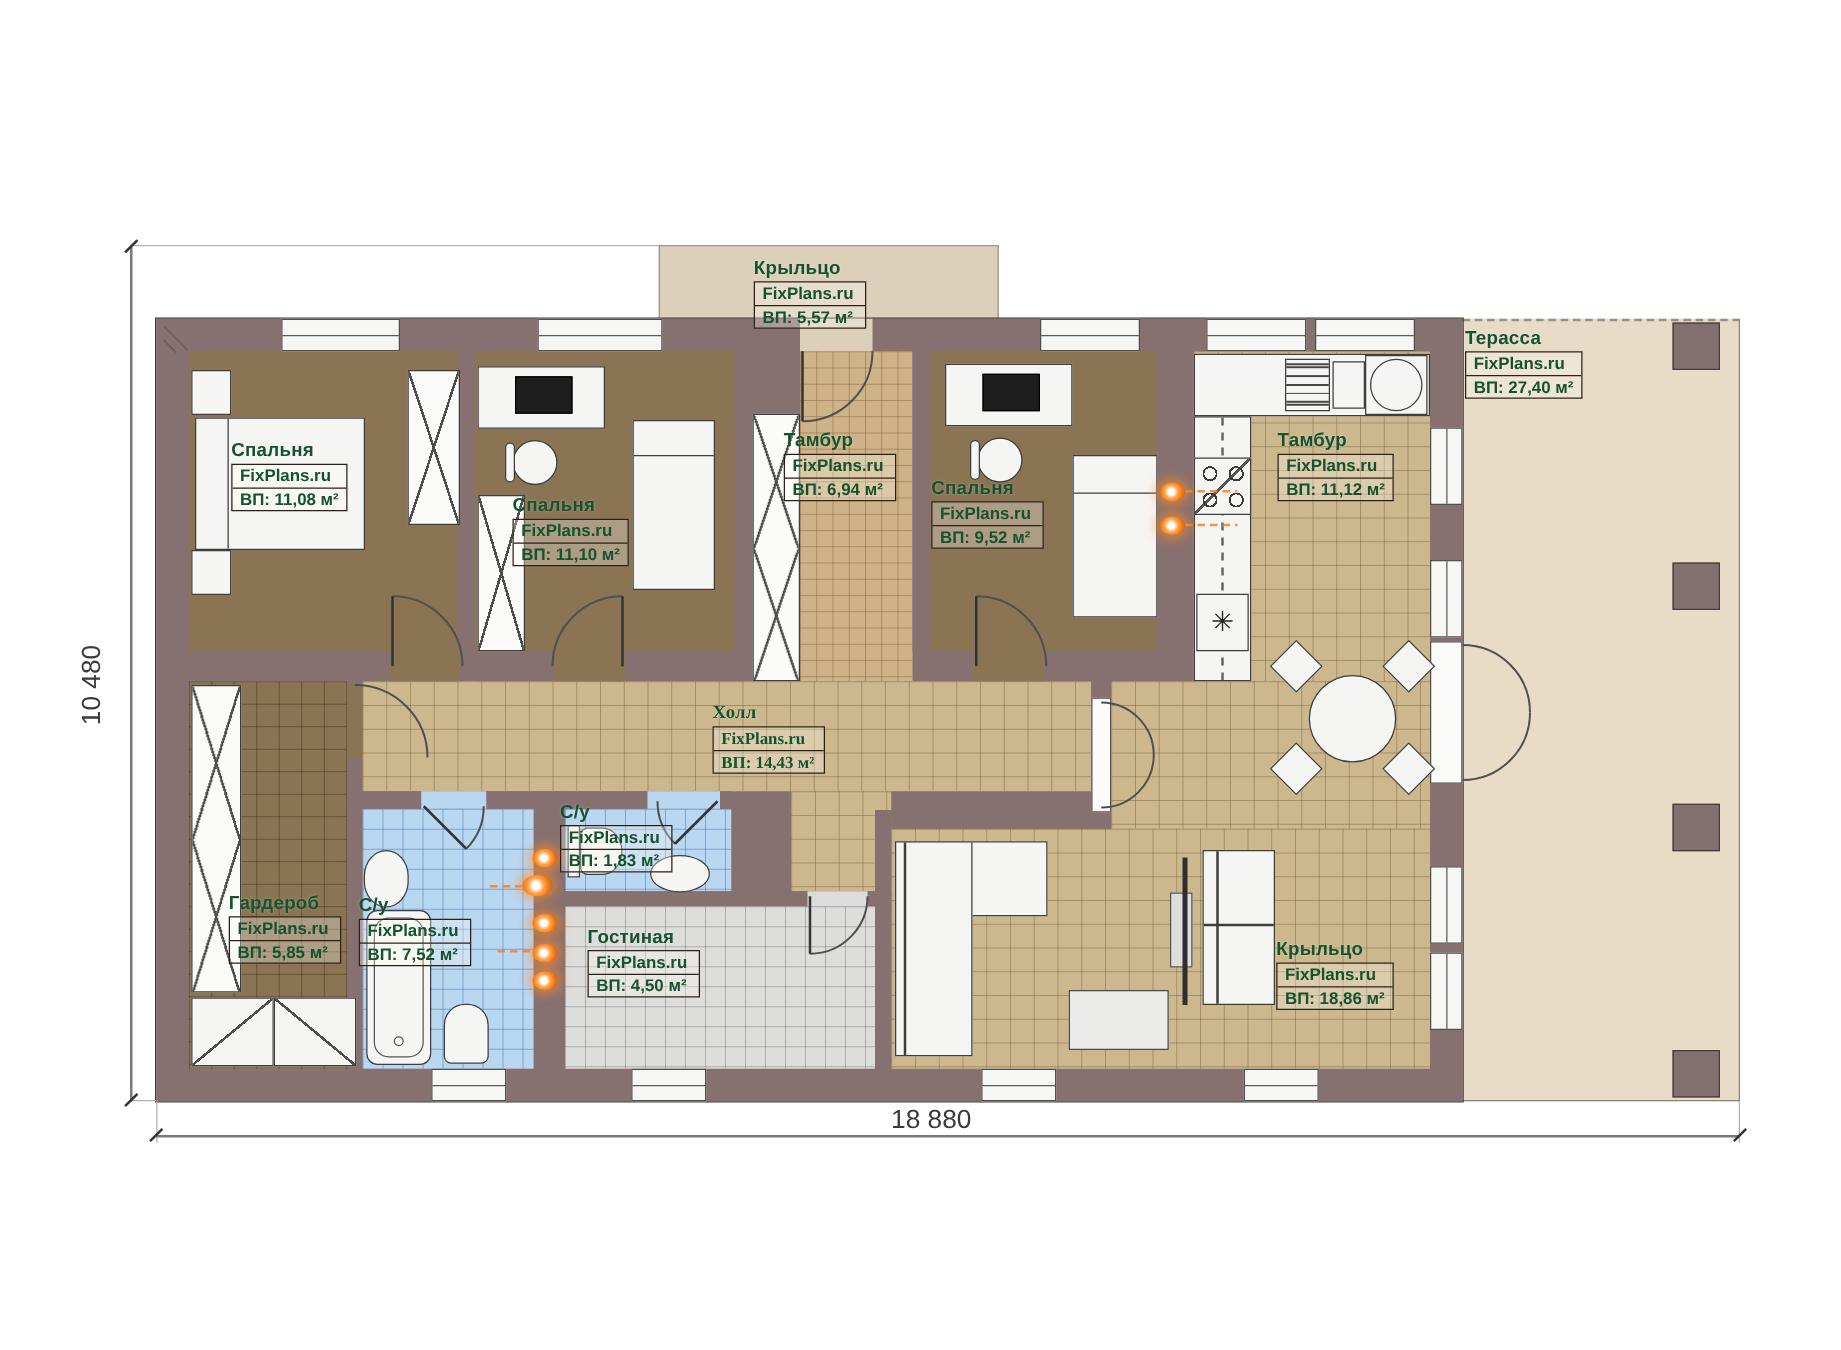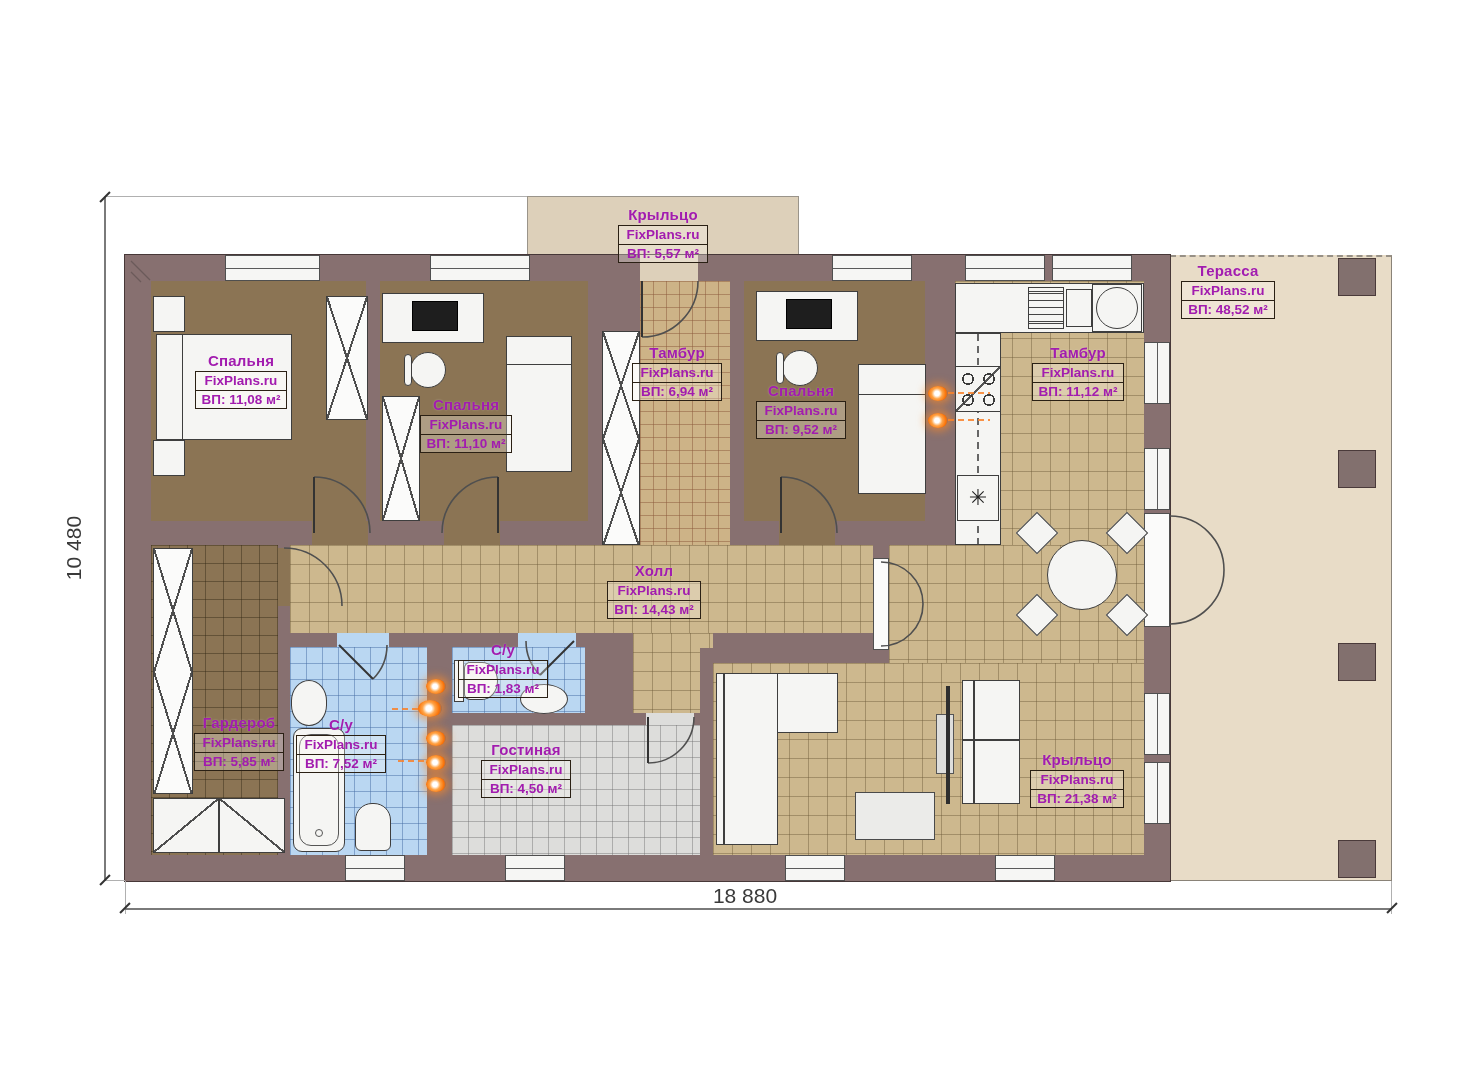--- a/index.html
+++ b/index.html
@@ -62,21 +62,21 @@
     radial-gradient(circle at 33px 12px, transparent 0 4.5px, #3a3a3a 4.5px 6px, transparent 6px),
     radial-gradient(circle at 12px 33px, transparent 0 4.5px, #3a3a3a 4.5px 6px, transparent 6px),
     radial-gradient(circle at 33px 33px, transparent 0 4.5px, #3a3a3a 4.5px 6px, transparent 6px),
     linear-gradient(135deg, transparent calc(50% - 1px), #555 calc(50% - 1px), #555 calc(50% + 1px), transparent calc(50% + 1px));}
   .grill{background-image:repeating-linear-gradient(#444 0 1.5px, transparent 1.5px 7px);
          background-origin:content-box;padding:5px;}
   .dashline-v{background-image:linear-gradient(#666 55%, transparent 45%);
       background-size:1.5px 12px;background-position:center top;background-repeat:repeat-y;}
   .fridge{display:flex;align-items:center;justify-content:center;font-size:22px;color:#222;}
   
-  .room-label{position:absolute;text-align:center;color:#a21caf;z-index:30;line-height:1.15;}
+  .room-label{position:absolute;text-align:left;color:#14532d;z-index:30;line-height:1.15;}
   .room-name{font-weight:bold;font-size:15px;margin-bottom:2px;letter-spacing:.2px;
              text-shadow:0 0 2px rgba(255,255,255,.35);}
   .label-box{border:1.5px solid #2a2014;background:rgba(255,252,244,.30);display:inline-block;min-width:88px;}
   .label-brand{border-bottom:1.5px solid #2a2014;padding:1px 6px;font-size:13.5px;font-weight:bold;white-space:nowrap;}
   .label-area{padding:1px 6px;font-size:13.5px;font-weight:bold;white-space:nowrap;}
   
   .hot{border-radius:50%;z-index:28;background:
     radial-gradient(circle at 45% 50%, #ffffff 0 18%, #ffa549 40%, #f97106 68%, rgba(249,113,6,.12) 85%, transparent 90%);
     box-shadow:0 0 9px 3px rgba(255,140,40,.65);}
   
@@ -309,24 +309,24 @@
     <div class="room-name">Тамбур</div>
     <div class="label-box">
       <div class="label-brand">FixPlans.ru</div>
       <div class="label-area">ВП: 11,12 м²</div>
     </div>
   </div>
   <div class="room-label" style="left:1172px;top:262px;width:112px;">
     <div class="room-name">Терасса</div>
     <div class="label-box">
       <div class="label-brand">FixPlans.ru</div>
-      <div class="label-area">ВП: 48,52 м²</div>
-    </div>
-  </div>
-  <div class="room-label" style="left:598px;top:562px;width:112px;">
+      <div class="label-area">ВП: 27,40 м²</div>
+    </div>
+  </div>
+  <div class="room-label" style="left:570px;top:562px;width:112px;font-family:Liberation Serif, serif;">
     <div class="room-name">Холл</div>
     <div class="label-box">
       <div class="label-brand">FixPlans.ru</div>
       <div class="label-area">ВП: 14,43 м²</div>
     </div>
   </div>
   <div class="room-label" style="left:183px;top:714px;width:112px;">
     <div class="room-name">Гардероб</div>
     <div class="label-box">
       <div class="label-brand">FixPlans.ru</div>
@@ -351,21 +351,21 @@
     <div class="room-name">Гостиная</div>
     <div class="label-box">
       <div class="label-brand">FixPlans.ru</div>
       <div class="label-area">ВП: 4,50 м²</div>
     </div>
   </div>
   <div class="room-label" style="left:1021px;top:751px;width:112px;">
     <div class="room-name">Крыльцо</div>
     <div class="label-box">
       <div class="label-brand">FixPlans.ru</div>
-      <div class="label-area">ВП: 21,38 м²</div>
+      <div class="label-area">ВП: 18,86 м²</div>
     </div>
   </div>
 
   <div class="abs extline" style="left:104px;top:196px;width:423px;height:1px;"></div>
   <div class="abs extline" style="left:104px;top:880px;width:21px;height:1px;"></div>
   <div class="abs dimline" style="left:104px;top:197px;width:1.5px;height:684px;"></div>
   <div class="abs dimtick" style="left:98px;top:196px;"></div>
   <div class="abs dimtick" style="left:98px;top:879px;"></div>
   <div class="abs dimtext" style="left:14px;top:536px;width:120px;height:24px;transform:rotate(-90deg);">10 480</div>
   <div class="abs extline" style="left:125px;top:881px;width:1px;height:33px;"></div>

